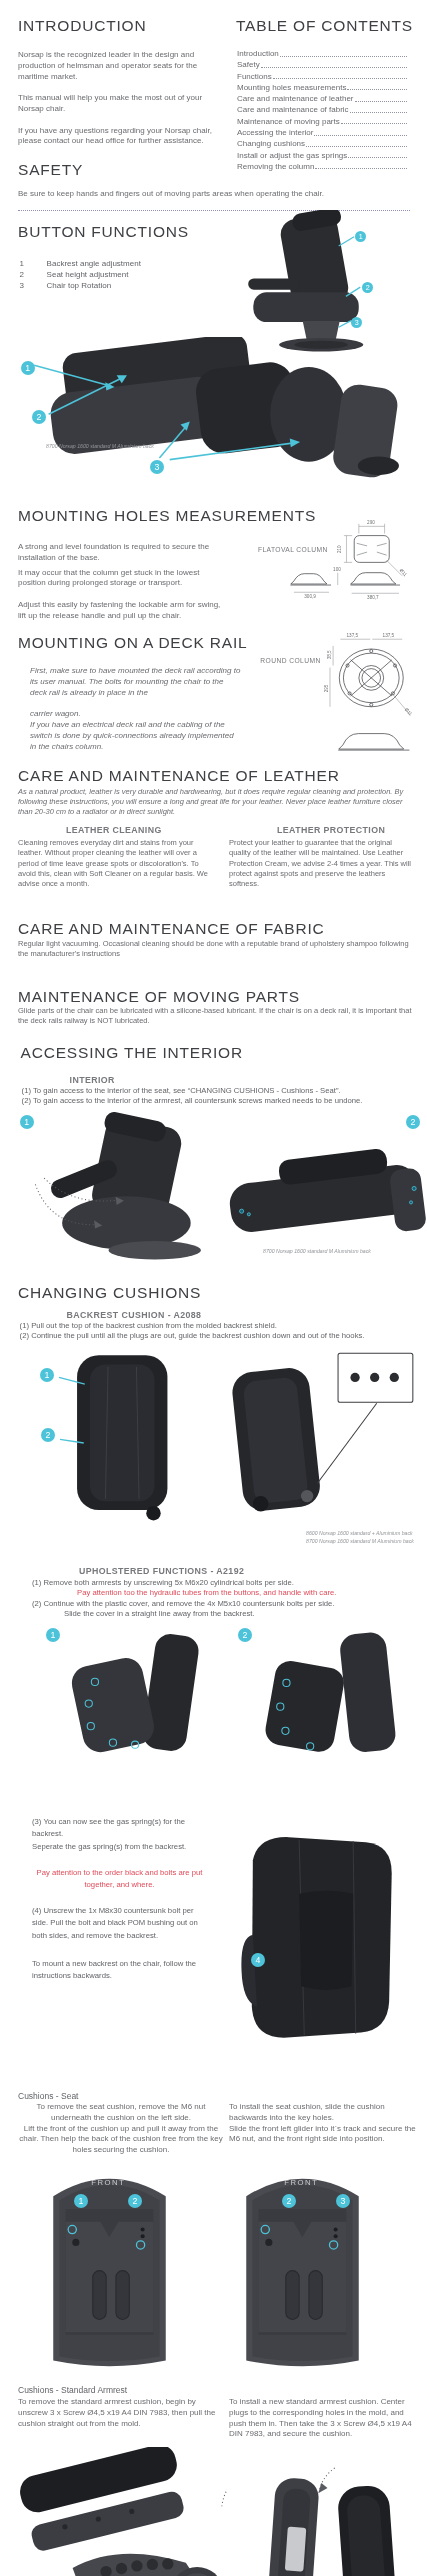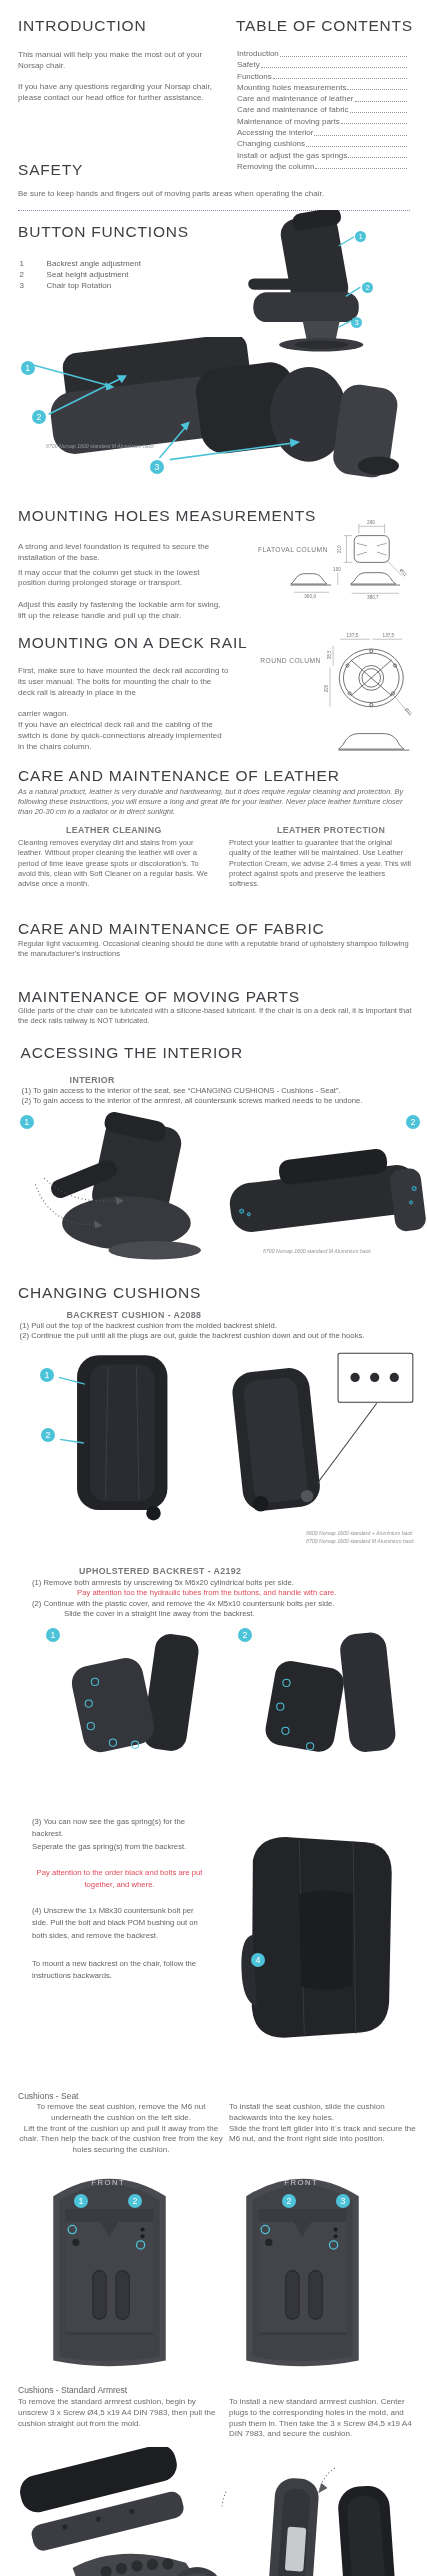--- a/index.html
+++ b/index.html
@@ -27,20 +27,21 @@
   .dlab{font-size:13px;fill:#77787c;letter-spacing:.8px;font-family:"Liberation Sans",sans-serif;font-weight:300;}
   .dline{stroke:#8a8b8f;stroke-width:1;}
   .oline{stroke:#3c3d41;stroke-width:1.4;fill:none;}
   .front{font-size:15px;fill:#c9cacd;letter-spacing:3px;font-family:"Liberation Sans",sans-serif;}
 </style>
 </head>
 <body>
 
 <div class="abs h1" style="top:16.5px;left:18px;">INTRODUCTION</div>
 <div class="abs body-t" style="top:50px;left:18px;width:197px;">
+  <p>Norsap is the recognized leader in the design and production of helmsman and operator seats for the maritime market.</p>
   <p>This manual will help you make the most out of your Norsap chair.</p>
   <p>If you have any questions regarding your Norsap chair, please contact our head office for further assistance.</p>
 </div>
 
 <div class="abs h1" style="top:16.5px;left:236px;">TABLE OF CONTENTS</div>
 <div class="abs" style="top:49px;left:237px;width:170px;">
   <div class="toc-row">
       <span class="toc-label">Introduction</span>
       <span class="leader"></span>
     </div>
@@ -206,21 +207,21 @@
   <text x="184" y="84" class="dim" transform="rotate(-90 188 80)">38,5</text>
   <line x1="190" y1="100" x2="190" y2="176" class="dline"></line>
   <text x="178" y="148" class="dim" transform="rotate(-90 182 144)">295</text>
   <line x1="312" y1="152" x2="344" y2="190" class="dline"></line>
   <text x="336" y="186" class="dim" transform="rotate(45 340 182)">Ø11</text>
   <path d="M215,250 q10,-22 30,-22 h50 q20,0 30,22 l8,8 h-126 z" class="oline" fill="#fff"></path>
   <line x1="206" y1="260" x2="344" y2="260" class="oline"></line>
 </svg>
 
 <div class="abs h1" style="top:634px;left:18px;">MOUNTING ON A DECK RAIL</div>
-<div class="abs body-t" style="top:666px;left:18px;width:211px;">
+<div class="abs body-t" style="top:666px;left:30px;width:211px;font-style:italic;">
   <p style="margin-bottom:10.8px;">First, make sure to have mounted the deck rail according to its user manual. The bolts for mounting the chair to the deck rail is already in place in the</p>
   <p style="margin-bottom:0;">carrier wagon.</p>
   <p>If you have an electrical deck rail and the cabling of the switch is done by quick-connections already implemented in the chairs column.</p>
 </div>
 
 <div class="abs h1" style="top:767px;left:18px;">CARE AND MAINTENANCE OF LEATHER</div>
 <div class="abs body-t" style="top:787px;left:18px;width:399px;font-size:7.5px;line-height:9.8px;font-style:italic;">As a natural product, leather is very durable and hardwearing, but it does require regular cleaning and protection. By following these instructions, you will ensure a long and great life for your leather. Never place leather furniture closer than 20-30 cm to a radiator or in direct sunlight.</div>
 <div class="abs h2" style="top:825px;left:18px;">LEATHER CLEANING</div>
 <div class="abs body-t" style="top:838px;left:18px;width:195px;font-size:7.5px;line-height:10.3px;">Cleaning removes everyday dirt and stains from your leather.  Without proper cleaning the leather will over a period of time leave grease spots or discoloration's. To avoid this, clean with Soft Cleaner on a regular basis. We advise once a month.</div>
 <div class="abs h2" style="top:825px;left:229px;">LEATHER PROTECTION</div>
@@ -290,21 +291,21 @@
   <circle cx="165" cy="285" r="12" fill="#55565b"></circle>
   <rect x="225" y="8" width="145" height="95" rx="4" fill="none" stroke="#3c3d41" stroke-width="2"></rect>
   <circle cx="258" cy="55" r="9" fill="#2b2c30"></circle>
     <circle cx="296" cy="55" r="9" fill="#2b2c30"></circle>
     <circle cx="334" cy="55" r="9" fill="#2b2c30"></circle>
   <line x1="185" y1="260" x2="300" y2="105" stroke="#3c3d41" stroke-width="2"></line>
 </svg>
 <div class="abs cap" style="top:1530px;left:306px;">8600 Norsap 1600 standard + Aluminium back</div>
 <div class="abs cap" style="top:1538px;left:306px;">8700 Norsap 1600 standard M Aluminium back</div>
 
-<div class="abs h2" style="top:1566px;left:31px;">UPHOLSTERED BACKREST - A2192</div>
+<div class="abs h2" style="top:1566px;left:31px;">UPHOLSTERED FUNCTIONS - A2192</div>
 <div class="abs steps" style="top:1578px;left:32px;width:392px;">
   <div>(1) Remove both armrests by unscrewing 5x M6x20 cylindrical bolts per side.</div>
   <div class="red" style="margin-left:45px;">Pay attention too the hydraulic tubes from the buttons, and handle with care.</div>
   <div>(2) Continue with the plastic cover, and remove the 4x M5x10 countersunk bolts per side.</div>
   <div style="margin-left:32px;">Slide the cover in a straight line away from the backrest.</div>
 </div>
 
 <svg class="abs" style="top:1625px;left:28px;" width="381" height="137" viewBox="0 0 740 265">
   <rect x="235" y="18" width="85" height="225" rx="30" fill="#27282c" transform="rotate(8 277 130)"></rect>
   <rect x="95" y="70" width="140" height="170" rx="34" fill="#35363b" transform="rotate(-12 165 155)"></rect>

